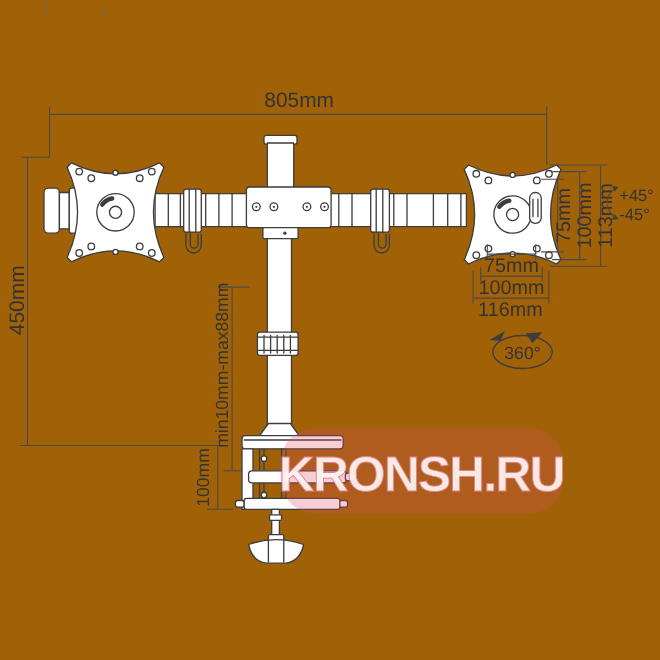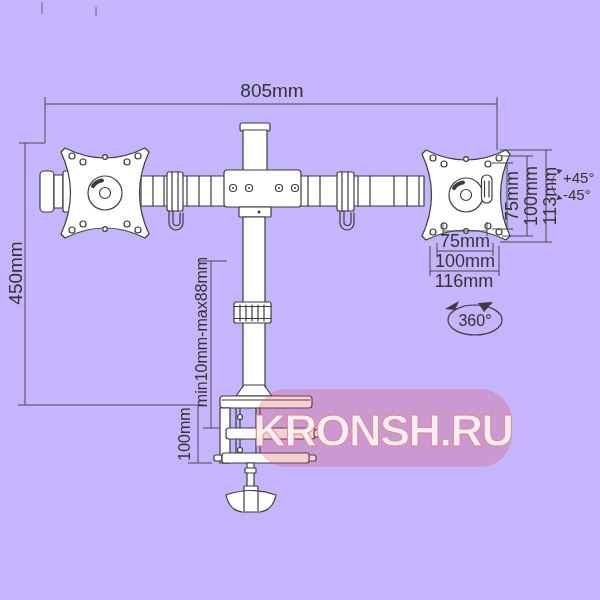--- a/index.html
+++ b/index.html
@@ -1,16 +1,16 @@
 <!DOCTYPE html>
 <html><head>
 <meta charset="utf-8">
 <style>
   html,body{margin:0;padding:0;background:#fff;}
-  #stage{position:relative;width:600px;height:600px;background:#c4b5fd;overflow:hidden;
+  #stage{position:relative;width:600px;height:600px;background:#a16207;overflow:hidden;
          font-family:"Liberation Sans", sans-serif;}
   .ln{stroke:#3d3d3d;stroke-width:1.2;fill:none;stroke-linecap:round;stroke-linejoin:round;}
   .fw{fill:#ffffff;}
   .fd{fill:#3d3d3d;stroke:none;}
   .dim{stroke:#4a4a4a;stroke-width:1;fill:none;stroke-linecap:butt;}
   .dt{font-size:19px;fill:#333;}
   .dt18{font-size:18px;fill:#333;}
   .dt16{font-size:16px;fill:#333;}
   .dt15{font-size:15px;fill:#333;}
   .mid{text-anchor:middle;}

